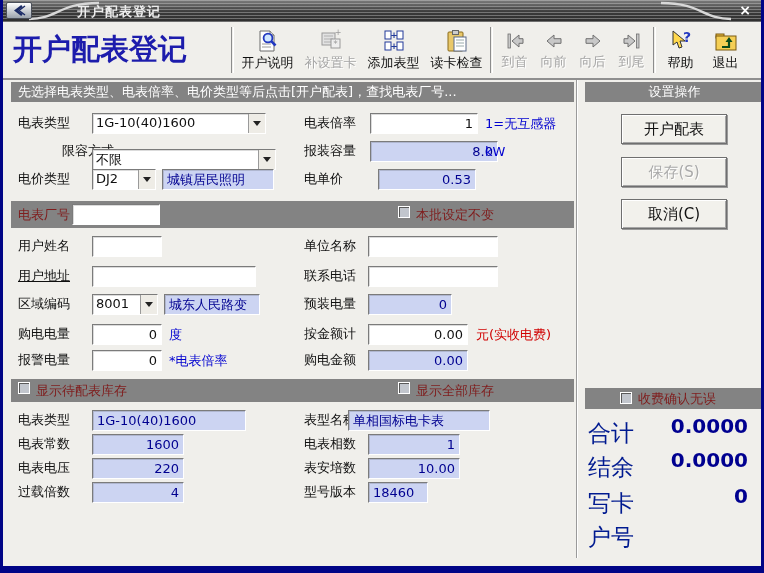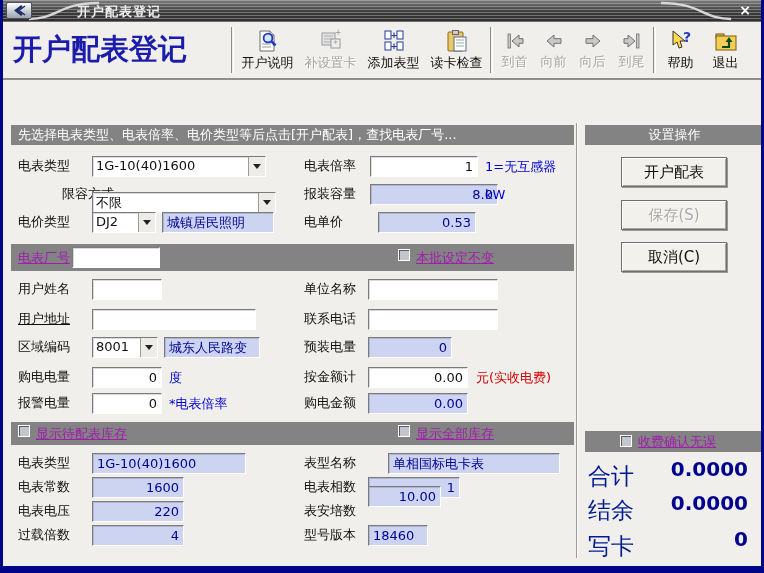--- a/index.html
+++ b/index.html
@@ -15,37 +15,37 @@
   
   .toolbar{position:relative;height:58px;background:#f0efeb;border-bottom:2px solid #8f8f8f;display:flex;align-items:center;}
   .bigtitle{width:226px;padding-left:10px;font-size:29px;font-weight:bold;color:#1c1cac;white-space:nowrap;overflow:hidden;}
   .tsep{width:3px;height:46px;border-left:1px solid #8c8c8c;border-right:1px solid #ffffff;margin:0 2px;}
   .tbtn{width:63px;height:52px;display:flex;flex-direction:column;align-items:center;justify-content:center;gap:1px;}
   .tbtn.nav{width:39px;}
   .tbtn.small{width:45px;}
   .tbtn .lbl{font-size:13px;color:#101010;white-space:nowrap;}
   .tbtn.disabled .lbl{color:#a5a5a5;text-shadow:1px 1px 0 #fff;}
   
-  .main{position:absolute;left:3px;right:3px;top:80px;bottom:0;background:#f0efeb;margin-top:43px;}
+  .main{position:absolute;left:3px;right:3px;top:80px;bottom:0;background:#f0efeb;}
   .vdivider{position:absolute;left:570px;top:0;bottom:8px;width:2px;border-left:1px solid #9a9a9a;border-right:1px solid #ffffff;}
   .gbar{position:absolute;background:#838383;color:#ffffff;font-size:13px;line-height:20px;}
   .flabel{position:absolute;font-size:13px;color:#101010;white-space:nowrap;line-height:20px;}
   .sunken{border:1px solid;border-color:#7b7b7b #ffffff #ffffff #7b7b7b;box-shadow:inset 1px 1px 0 rgba(0,0,0,.14);}
   .tin{position:absolute;height:21px;background:#ffffff;font-size:13px;color:#101010;padding:0 4px;font-family:"DejaVu Sans","Liberation Sans",sans-serif;outline:none;}
   .bf{position:absolute;height:21px;background:#ccd4f2;color:#000090;font-size:13px;line-height:19px;padding:0 4px;overflow:hidden;white-space:nowrap;}
   .num{text-align:right;}
   .hint{position:absolute;font-size:13px;color:#0000d0;line-height:21px;white-space:nowrap;}
   .redhint{position:absolute;font-size:13px;color:#d00000;line-height:21px;white-space:nowrap;}
   .combo{position:absolute;height:21px;background:#ffffff;display:flex;align-items:stretch;}
   .combo .cval{flex:1;font-size:13px;color:#101010;padding:1px 3px 0;white-space:nowrap;overflow:hidden;}
   .combo .cbtn{width:17px;background:#eeece6;border-left:1px solid #9a9a9a;display:flex;align-items:center;justify-content:center;}
   .tri{width:0;height:0;border:4px solid transparent;border-top:5px solid #222;margin-top:4px;}
   .cb{display:inline-block;width:12px;height:12px;background:#c2c6cd;border:1px solid #ffffff;box-shadow:inset 1px 1px 0 #5a5a5a;vertical-align:middle;}
   .barcb{position:absolute;top:4px;}
-  .bartext{position:absolute;top:0;font-size:13px;color:#a21caf;line-height:21px;white-space:nowrap;text-decoration:underline;}
+  .bartext{position:absolute;top:0;font-size:13px;color:#7f1d1d;line-height:21px;white-space:nowrap;}
   
   .pbtn{position:absolute;left:615px;width:106px;height:30px;background:#f2f1ec;border:1px solid #6f6f6f;box-shadow:inset 1px 1px 0 #ffffff,inset -1px -1px 0 #a6a6a6,1px 1px 0 #9a9a9a;font-size:15px;color:#101010;display:flex;align-items:center;justify-content:center;font-family:"DejaVu Sans","Liberation Sans",sans-serif;}
   .pbtn.disabled{color:#a9a9a9;text-shadow:1px 1px 0 #ffffff;}
   .sumlbl{position:absolute;left:582px;font-size:23px;color:#001a90;white-space:nowrap;}
   .sumval{position:absolute;right:10px;font-size:20px;font-weight:bold;color:#000090;text-align:right;}
 </style>
 </head>
 <body>
 
 <div class="win">
@@ -249,31 +249,31 @@
 
     <div class="gbar" style="left:5px;top:299px;width:563px;height:23px;"></div>
     <span class="cb barcb" style="left:12px;top:302px;"></span>
     <span class="bartext" style="left:30px;top:300px;">显示待配表库存</span>
     <span class="cb barcb" style="left:392px;top:302px;"></span>
     <span class="bartext" style="left:410px;top:300px;">显示全部库存</span>
 
     <span class="flabel" style="left:12px;top:330px;">电表类型</span>
     <div class="bf sunken" style="left:86px;top:330px;width:154px;">1G-10(40)1600</div>
     <span class="flabel" style="left:298px;top:330px;">表型名称</span>
-    <div class="bf sunken" style="left:382px;top:330px;width:172px;">单相国标电卡表</div>
+    <div class="bf sunken" style="left:342px;top:330px;width:142px;">单相国标电卡表</div>
 
     <span class="flabel" style="left:12px;top:354px;">电表常数</span>
     <div class="bf sunken num" style="left:86px;top:354px;width:92px;">1600</div>
     <span class="flabel" style="left:298px;top:354px;">电表相数</span>
     <div class="bf sunken num" style="left:362px;top:354px;width:92px;">1</div>
 
     <span class="flabel" style="left:12px;top:378px;">电表电压</span>
     <div class="bf sunken num" style="left:86px;top:378px;width:92px;">220</div>
     <span class="flabel" style="left:298px;top:378px;">表安培数</span>
-    <div class="bf sunken num" style="left:362px;top:363px;width:73px;">10.00</div>
+    <div class="bf sunken num" style="left:362px;top:378px;width:92px;">10.00</div>
 
     <span class="flabel" style="left:12px;top:402px;">过载倍数</span>
     <div class="bf sunken num" style="left:86px;top:402px;width:92px;">4</div>
     <span class="flabel" style="left:298px;top:402px;">型号版本</span>
     <div class="bf sunken" style="left:362px;top:402px;width:60px;">18460</div>
 
     <div class="gbar" style="left:579px;top:2px;width:179px;height:20px;text-align:center;">设置操作</div>
     <div class="pbtn" style="top:34px;">开户配表</div>
     <div class="pbtn disabled" style="top:77px;">保存(S)</div>
     <div class="pbtn" style="top:119px;">取消(C)</div>

